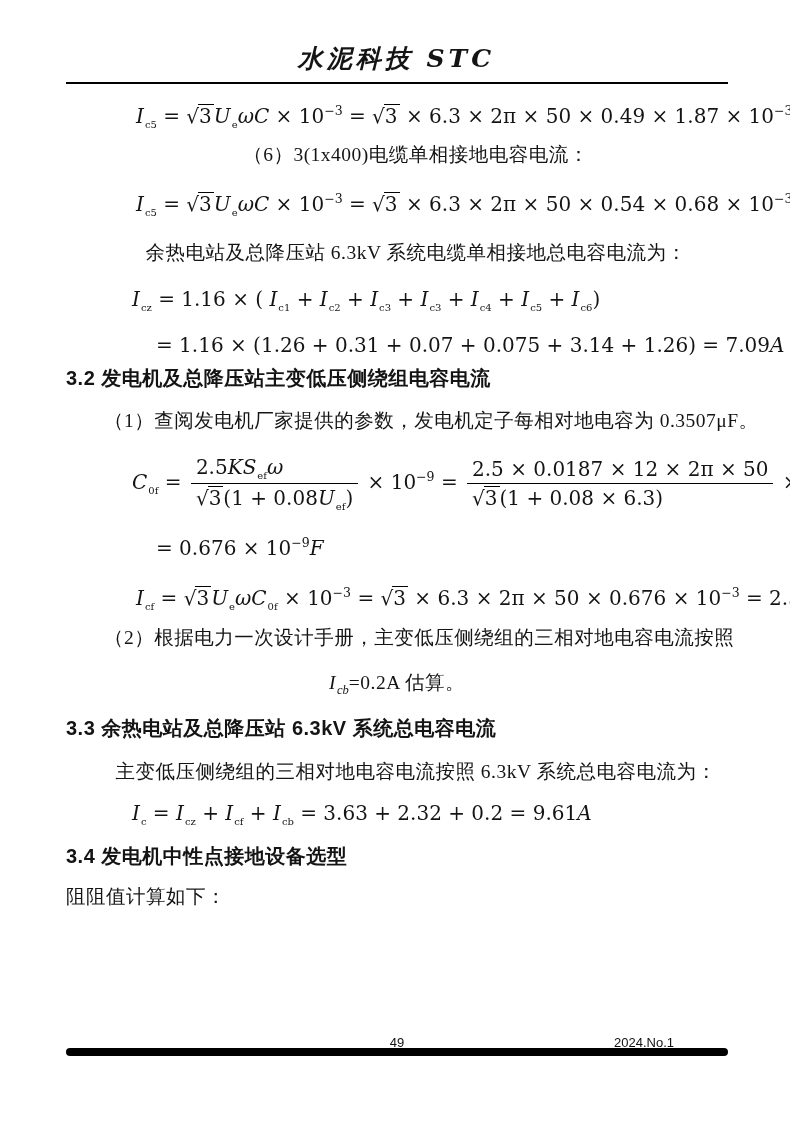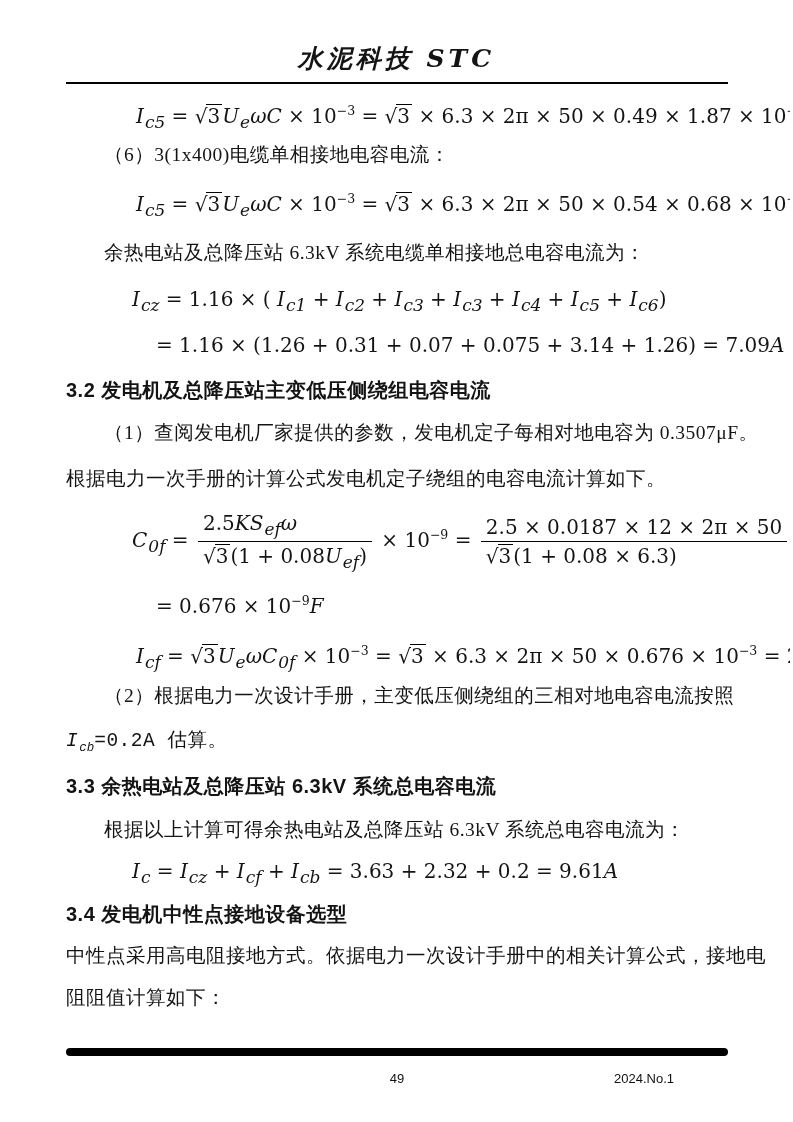--- a/index.html
+++ b/index.html
@@ -11,44 +11,44 @@
   .header{text-align:center;padding-top:44px;}
   .header-title{
     display:inline-block;font-size:25px;line-height:30px;font-weight:bold;font-style:italic;
     font-family:"DejaVu Serif","Liberation Serif",serif;letter-spacing:4px;
   }
   .header-rule{border-top:2.5px solid #000;margin:8px 62px 0 63px;height:0;}
   
   .content{margin:0 62px 0 63px;font-size:19.5px;}
   .line{height:30px;line-height:30px;white-space:nowrap;}
   .para{letter-spacing:0.5px;}
-  .indent{padding-left:38px;}
+  .indent{padding-left:38px;text-align:center;}
   .heading{
     font-family:"Liberation Sans","DejaVu Sans",sans-serif;font-weight:bold;
     font-size:20px;height:28px;line-height:28px;letter-spacing:0.5px;white-space:nowrap;
   }
   
   .formula{font-family:"DejaVu Serif","Liberation Serif",serif;font-size:20px;white-space:nowrap;}
   .formula .tk-i{font-style:italic;}
-  .formula sub{font-size:17px;font-style:italic;vertical-align:-5px;margin-left:1px;letter-spacing:0;}
+  .formula sub{font-size:10px;vertical-align:-5px;margin-left:1px;letter-spacing:0;}
   .formula sup{font-size:12.5px;vertical-align:8px;letter-spacing:0;}
   .radical{white-space:nowrap;}
   .rad-sign{display:inline-block;}
   .rad-body{display:inline-block;border-top:1.6px solid #000;padding:0 2px 0 1px;margin-left:-1px;line-height:1.15;}
   .formula-tall{height:62px;line-height:62px;}
   .frac{display:inline-block;vertical-align:middle;text-align:left;line-height:1.3;margin:0 3px;}
   .frac .num{display:block;border-bottom:1.6px solid #000;padding:0 5px 1px;}
   .frac .den{display:block;padding:1px 5px 0;}
-  .inline-math{font-family:Liberation Mono, monospace;}
+  .inline-math{font-family:Liberation Serif, serif;text-align:center;}
   .inline-math .tk-i{font-style:italic;}
   .inline-math sub{font-size:12.5px;font-style:italic;vertical-align:-5px;}
   
   .footer-bar{position:absolute;left:63px;right:62px;top:1048px;height:8px;background:#000;border-radius:4px;}
   .footer-row{
-    position:absolute;left:63px;right:62px;top:1070px;height:18px;line-height:18px;
+    position:absolute;left:63px;right:62px;top:1034px;height:18px;line-height:18px;
     font-family:"Liberation Sans","DejaVu Sans",sans-serif;font-size:13px;color:#111;
   }
   .page-number{position:absolute;left:0;right:0;text-align:center;}
   .issue{position:absolute;right:54px;}
 </style>
 </head>
 <body>
 
 <div class="page">
 
@@ -64,43 +64,41 @@
     <div class="line para indent" style="margin-top:14px">（6）3(1x400)电缆单相接地电容电流：</div>
 
     <div class="line formula" style="margin-top:14px;margin-left:70px"><span class="tk-i">I</span><sub>c5</sub><span> = </span><span class="radical"><span class="rad-sign">√</span><span class="rad-body"><span>3</span></span></span><span class="tk-i">U</span><sub>e</sub><span class="tk-i">ωC</span><span> × 10</span><sup>−3</sup><span> = </span><span class="radical"><span class="rad-sign">√</span><span class="rad-body"><span>3</span></span></span><span> × 6.3 × 2π × 50 × 0.54 × 0.68 × 10</span><sup>−3</sup></div>
 
     <div class="line para indent" style="margin-top:24px">余热电站及总降压站 6.3kV 系统电缆单相接地总电容电流为：</div>
 
     <div class="line formula" style="margin-top:16px;margin-left:66px"><span class="tk-i">I</span><sub>cz</sub><span> = 1.16 × ( </span><span class="tk-i">I</span><sub>c1</sub><span> + </span><span class="tk-i">I</span><sub>c2</sub><span> + </span><span class="tk-i">I</span><sub>c3</sub><span> + </span><span class="tk-i">I</span><sub>c3</sub><span> + </span><span class="tk-i">I</span><sub>c4</sub><span> + </span><span class="tk-i">I</span><sub>c5</sub><span> + </span><span class="tk-i">I</span><sub>c6</sub><span>)</span></div>
 
     <div class="line formula" style="margin-top:16px;margin-left:90px"><span>= 1.16 × (1.26 + 0.31 + 0.07 + 0.075 + 3.14 + 1.26) = 7.09</span><span class="tk-i">A</span></div>
 
-    <div class="heading" style="margin-top:16px">3.2 发电机及总降压站主变低压侧绕组电容电流</div>
+    <div class="heading" style="margin-top:4px">3.2 发电机及总降压站主变低压侧绕组电容电流</div>
 
     <div class="line para indent" style="margin-top:14px">（1）查阅发电机厂家提供的参数，发电机定子每相对地电容为 0.3507μF。</div>
-    <div class="line para" style="margin-top:16px">根据电力一次手册的计算公式发电机定子绕组的电容电流计算如下。</div>
 
     <div class="formula formula-tall" style="margin-top:10px;margin-left:66px"><span class="tk-i">C</span><sub>0f</sub><span> = </span><span class="frac"><span class="num"><span>2.5</span><span class="tk-i">KS</span><sub>ef</sub><span class="tk-i">ω</span></span><span class="den"><span class="radical"><span class="rad-sign">√</span><span class="rad-body"><span>3</span></span></span><span>(1 + 0.08</span><span class="tk-i">U</span><sub>ef</sub><span>)</span></span></span><span> × 10</span><sup>−9</sup><span> = </span><span class="frac"><span class="num"><span>2.5 × 0.0187 × 12 × 2π × 50</span></span><span class="den"><span class="radical"><span class="rad-sign">√</span><span class="rad-body"><span>3</span></span></span><span>(1 + 0.08 × 6.3)</span></span></span><span> × 10</span></div>
 
     <div class="line formula" style="margin-top:20px;margin-left:90px"><span>= 0.676 × 10</span><sup>−9</sup><span class="tk-i">F</span></div>
 
     <div class="line formula" style="margin-top:20px;margin-left:70px"><span class="tk-i">I</span><sub>cf</sub><span> = </span><span class="radical"><span class="rad-sign">√</span><span class="rad-body"><span>3</span></span></span><span class="tk-i">U</span><sub>e</sub><span class="tk-i">ωC</span><sub>0f</sub><span> × 10</span><sup>−3</sup><span> = </span><span class="radical"><span class="rad-sign">√</span><span class="rad-body"><span>3</span></span></span><span> × 6.3 × 2π × 50 × 0.676 × 10</span><sup>−3</sup><span> = 2.32</span></div>
 
     <div class="line para indent" style="margin-top:15px">（2）根据电力一次设计手册，主变低压侧绕组的三相对地电容电流按照</div>
     <div class="line para inline-math formula" style="margin-top:15px;font-size:19.5px"><span class="tk-i">I</span><sub>cb</sub><span>=0.2A 估算。</span></div>
 
     <div class="heading" style="margin-top:16px">3.3 余热电站及总降压站 6.3kV 系统总电容电流</div>
 
-    <div class="line para indent" style="margin-top:15px">根据以上计算可得余热电站及总降压站 6.3kV 系统总电容电流为：</div>
+    <div class="line para indent" style="margin-top:15px">主变低压侧绕组的三相对地电容电流按照 6.3kV 系统总电容电流为：</div>
 
     <div class="line formula" style="margin-top:11px;margin-left:66px"><span class="tk-i">I</span><sub>c</sub><span> = </span><span class="tk-i">I</span><sub>cz</sub><span> + </span><span class="tk-i">I</span><sub>cf</sub><span> + </span><span class="tk-i">I</span><sub>cb</sub><span> = 3.63 + 2.32 + 0.2 = 9.61</span><span class="tk-i">A</span></div>
 
     <div class="heading" style="margin-top:14px">3.4 发电机中性点接地设备选型</div>
 
-    <div class="line para" style="margin-top:13px">中性点采用高电阻接地方式。依据电力一次设计手册中的相关计算公式，接地电</div>
     <div class="line para" style="margin-top:12px">阻阻值计算如下：</div>
 
   </div>
 
   <div class="footer-bar"></div>
   <div class="footer-row">
     <span class="page-number">49</span>
     <span class="issue">2024.No.1</span>
   </div>
 

